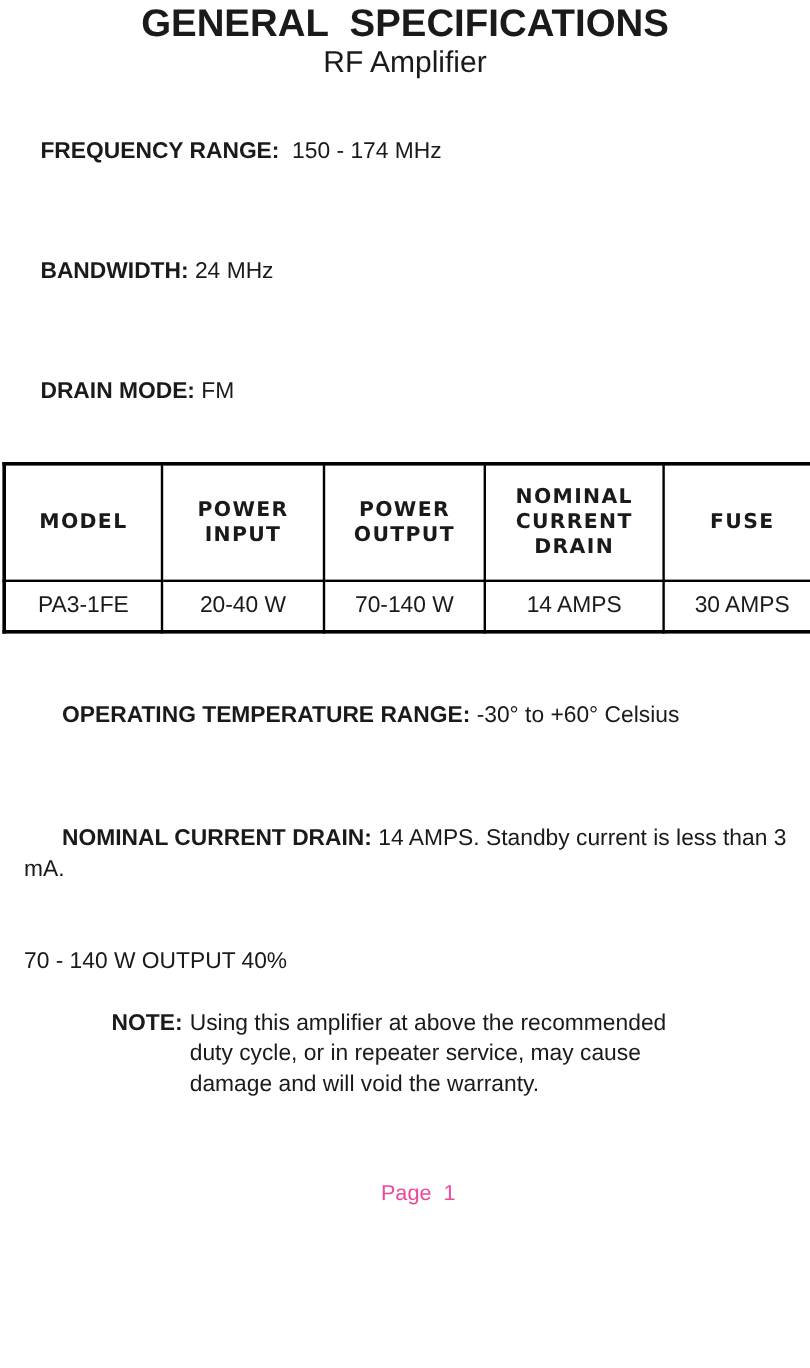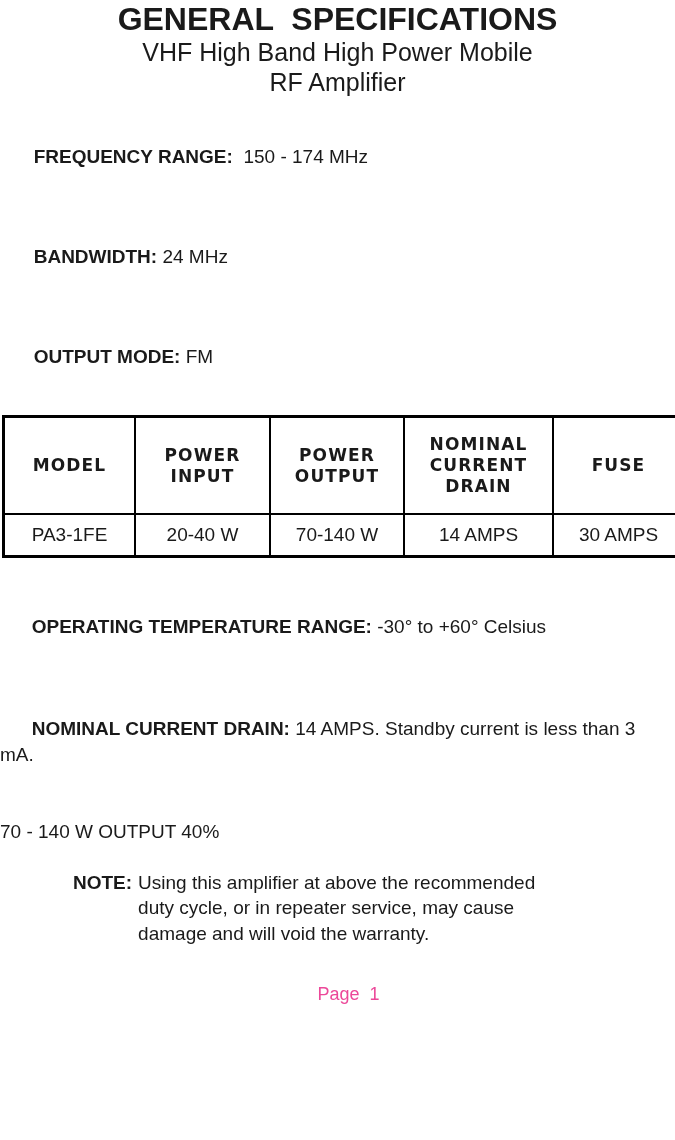--- a/index.html
+++ b/index.html
@@ -100,21 +100,21 @@
   }
   .col-model   { width: 129px; }
   .col-pin     { width: 133px; }
   .col-pout    { width: 132px; }
   .col-drain   { width: 147px; border-radius: 22px; }
   .col-fuse    { width: 129px; }
 
   
   .body-block {
     margin-top: 30px;
-    padding-left: 0;
+    padding-left: 20px;
     padding-right: 6px;
   }
   .para {
     font-size: 19px;
     line-height: 25.5px;
     margin: 0 0 26px 0;
     white-space: pre-wrap;
   }
 
   
@@ -168,33 +168,32 @@
     padding-left: 22px;
   }
 </style>
 </head>
 <body>
 
 <div class="page">
 
   <div class="title-block">
     <h1 class="doc-title">GENERAL  SPECIFICATIONS</h1>
-    <div class="doc-subtitle">VHF High Band High Power Mobile</div>
     <div class="doc-subtitle">RF Amplifier</div>
   </div>
 
   <div class="spec-list">
     <div class="spec-line">
       <span class="lbl">FREQUENCY RANGE: </span><span class="val"> 150 - 174 MHz</span>
     </div>
     <div class="spec-line">
       <span class="lbl">BANDWIDTH: </span><span class="val">24 MHz</span>
     </div>
     <div class="spec-line">
-      <span class="lbl">OUTPUT MODE: </span><span class="val">FM</span>
+      <span class="lbl">DRAIN MODE: </span><span class="val">FM</span>
     </div>
   </div>
 
   <div class="spec-table-wrap">
     <table class="spec-table">
       <thead>
         <tr>
           <td class="col-model">MODEL</td>
           <td class="col-pin">POWER
 INPUT</td>

